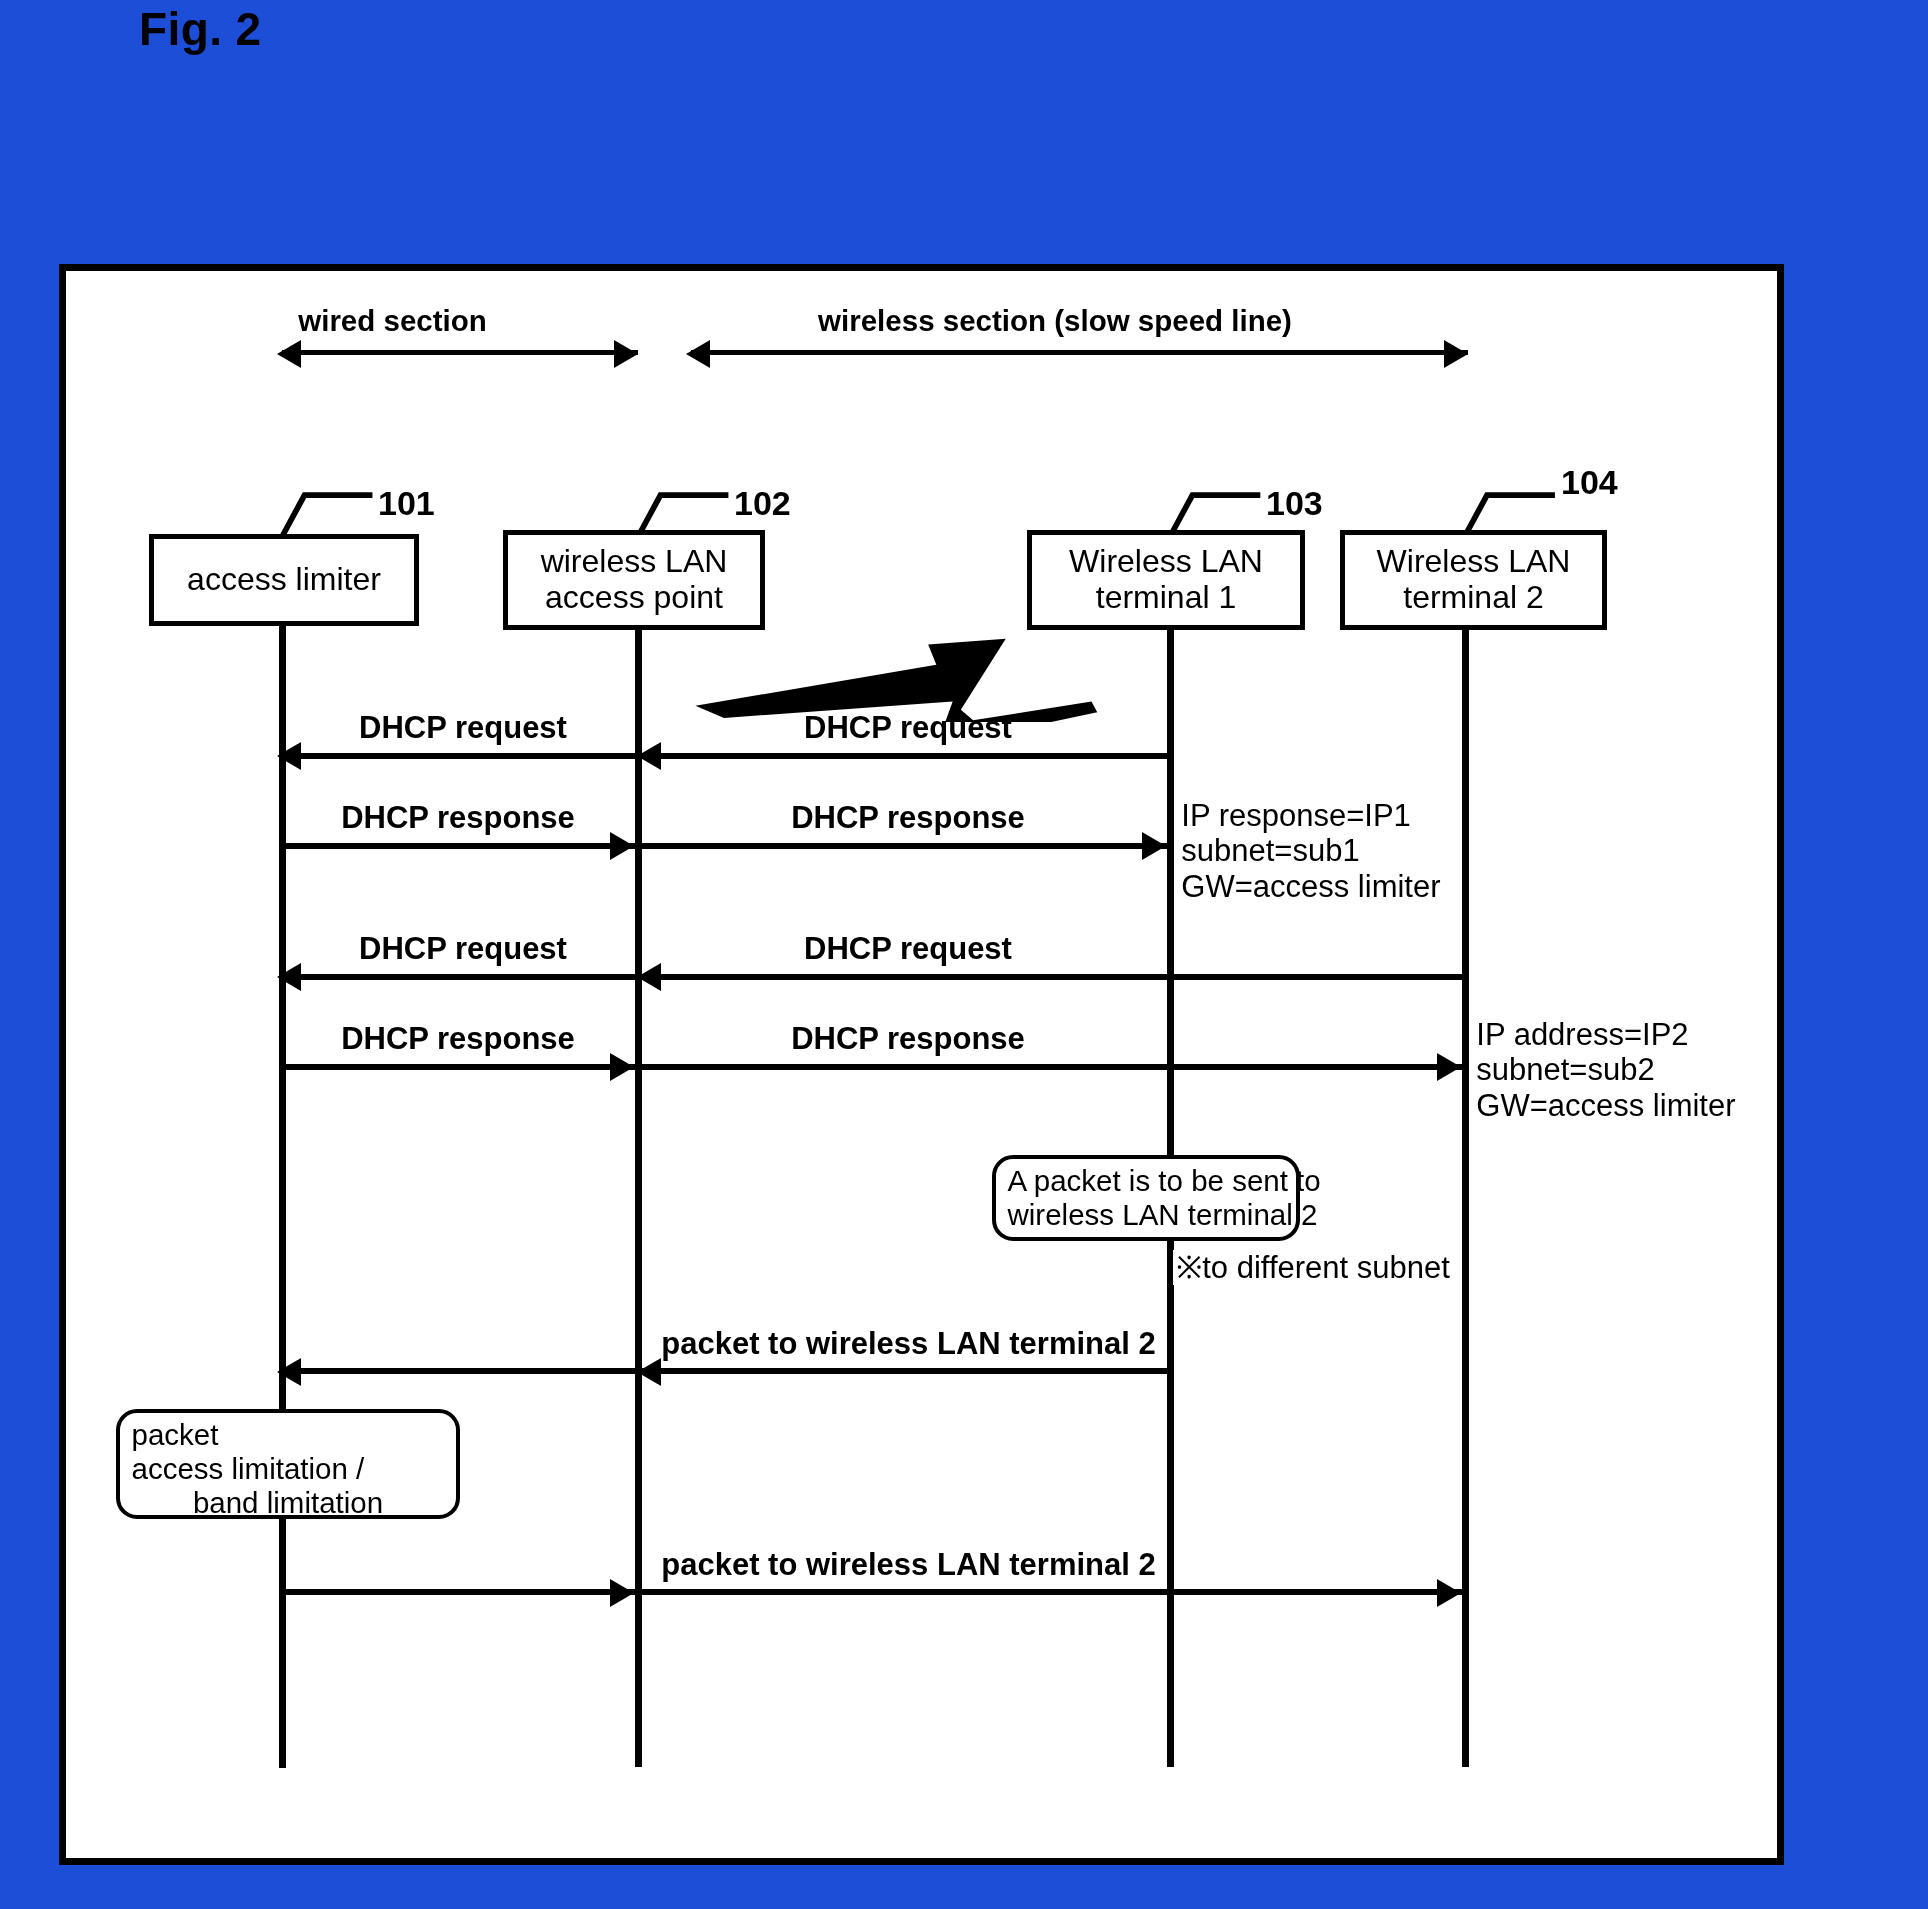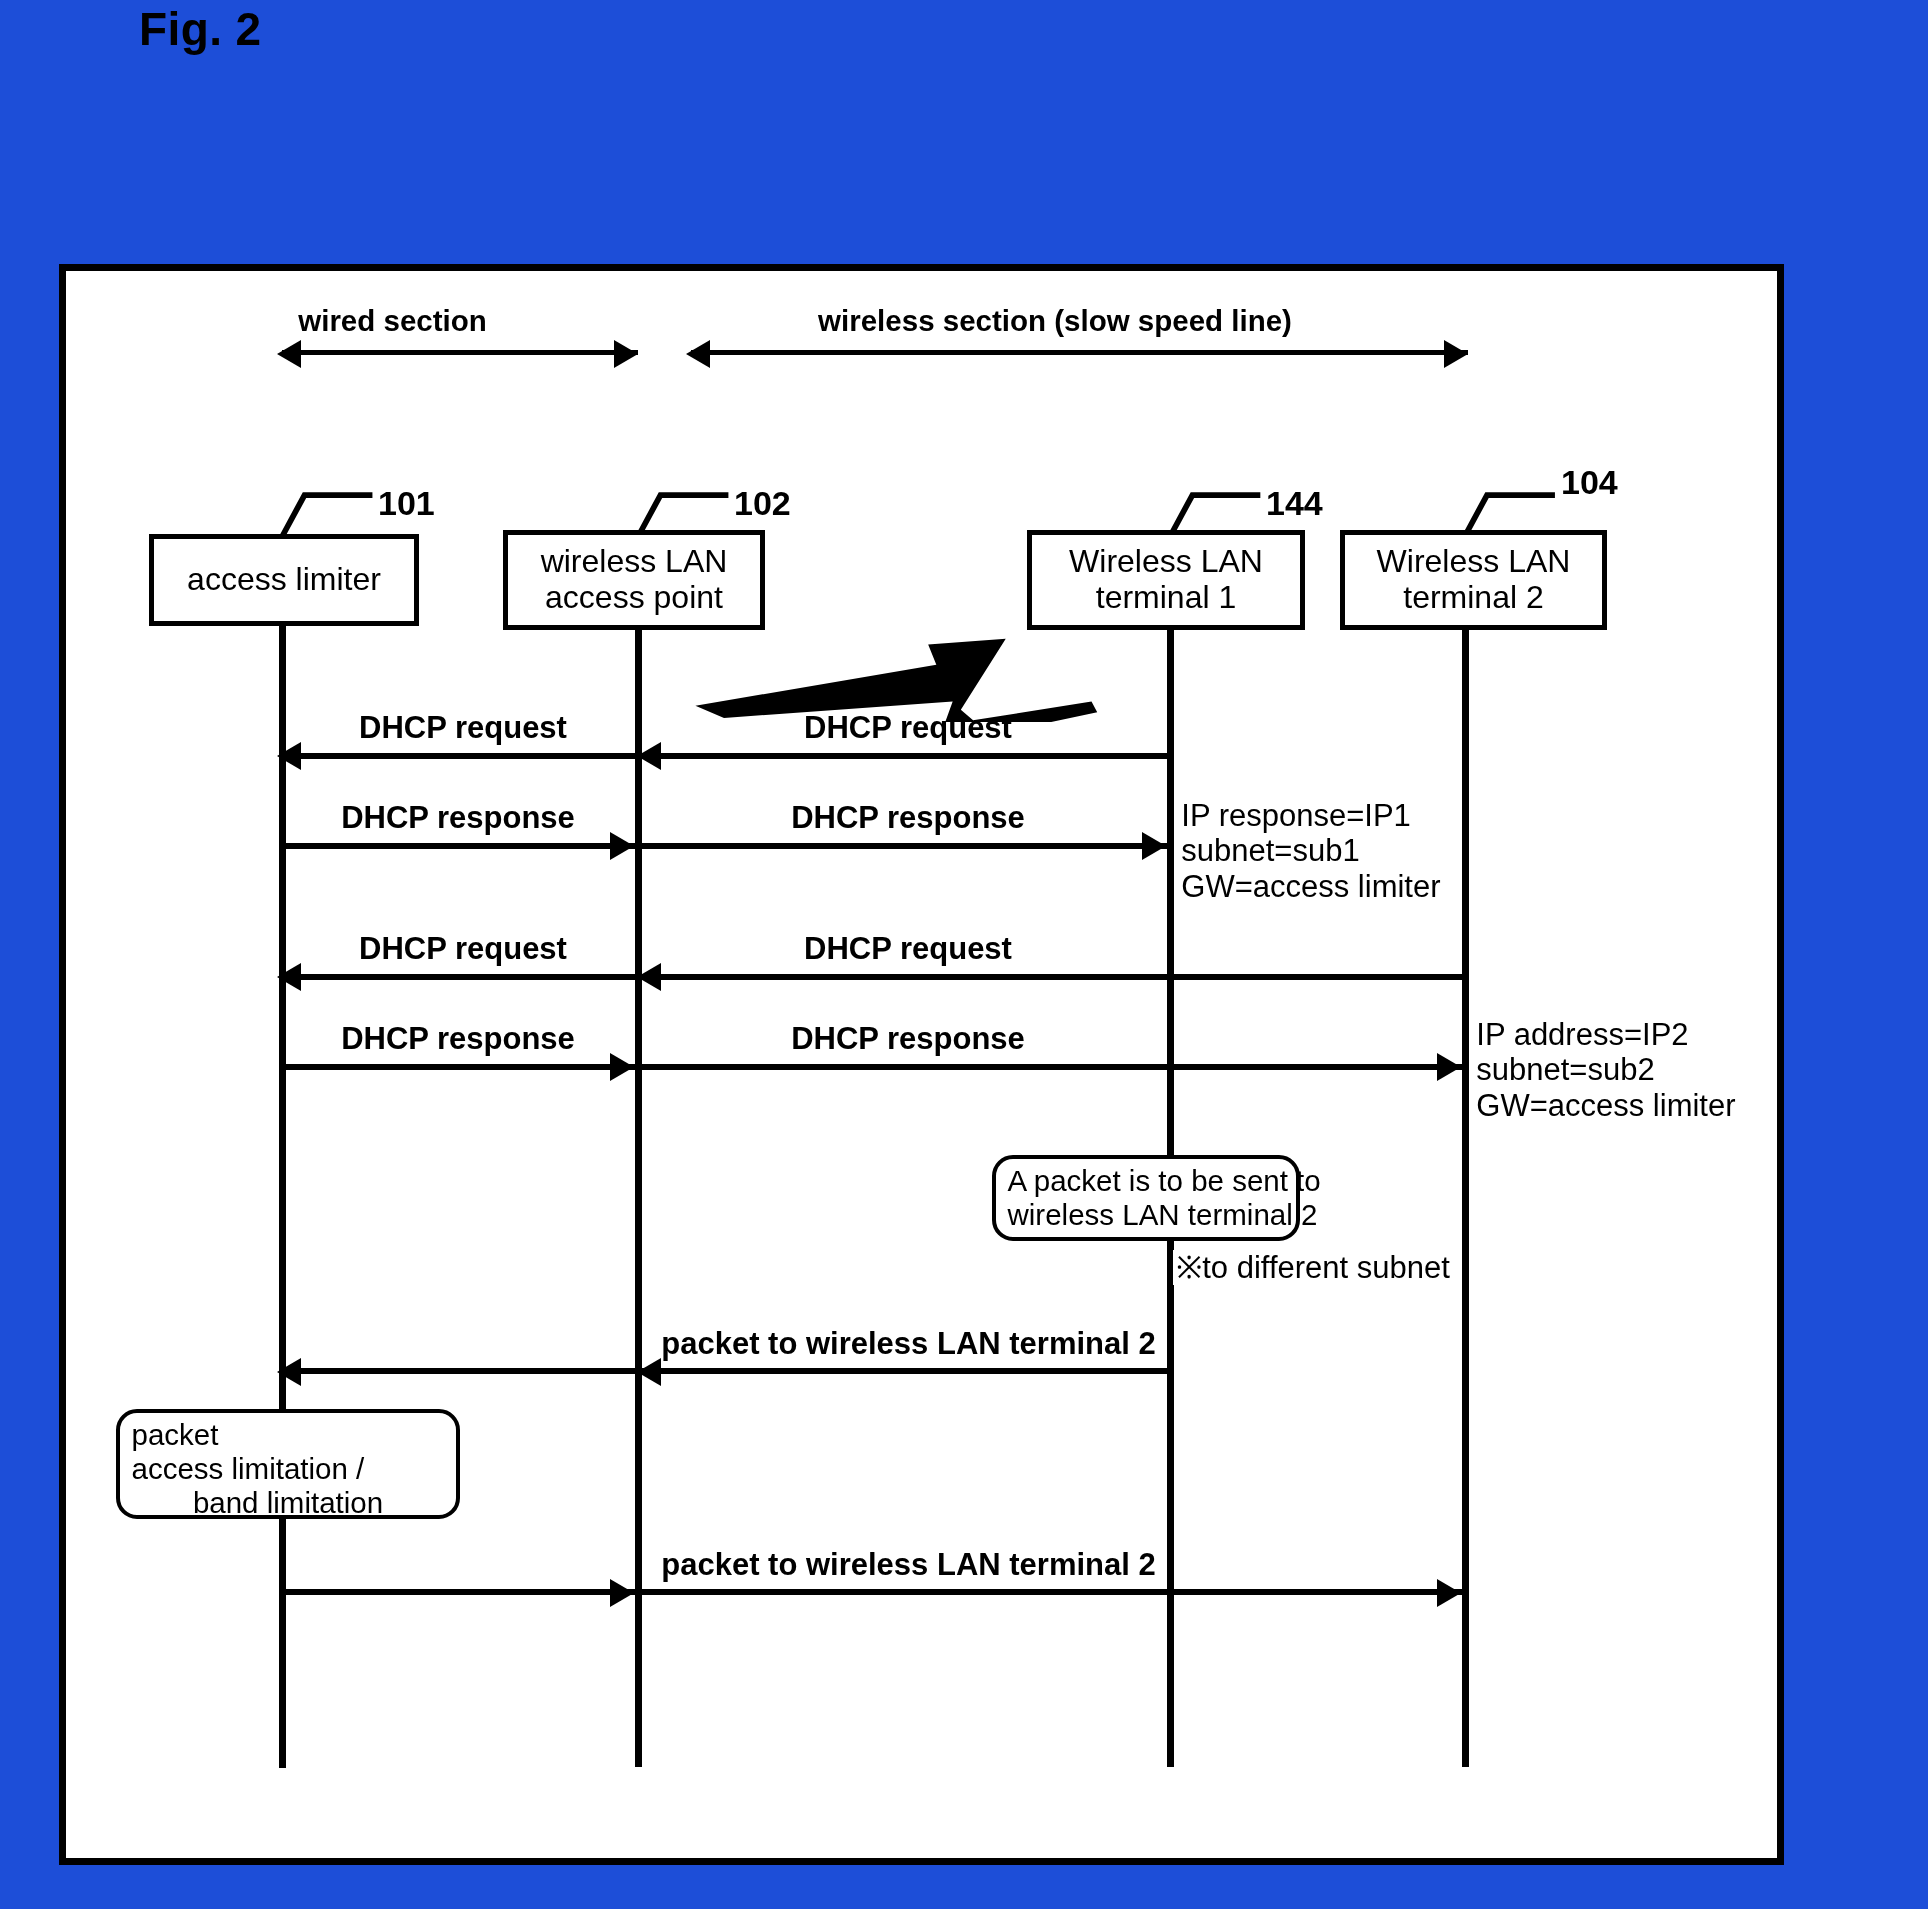--- a/index.html
+++ b/index.html
@@ -139,21 +139,21 @@
 
   <svg style="position:absolute; left:0; top:0; width:1929px; height:1910px; pointer-events:none;" viewBox="0 0 2357 2334" width="1929" height="1910">
     <polyline points="345,655 372,605 455,605" fill="none" stroke="#000" stroke-width="7"></polyline>
     <polyline points="780,655 807,605 890,605" fill="none" stroke="#000" stroke-width="7"></polyline>
     <polyline points="1430,655 1457,605 1540,605" fill="none" stroke="#000" stroke-width="7"></polyline>
     <polyline points="1790,655 1817,605 1900,605" fill="none" stroke="#000" stroke-width="7"></polyline>
   </svg>
 
   <div class="ref-num" style="left:378px; top:471px;">101</div>
   <div class="ref-num" style="left:734px; top:471px;">102</div>
-  <div class="ref-num" style="left:1266px; top:471px;">144</div>
+  <div class="ref-num" style="left:1266px; top:471px;">103</div>
   <div class="ref-num" style="left:1561px; top:450px;">104</div>
 
   <div class="node-box" style="left:149px; top:534px; width:270px; height:92px;">
     <span>access limiter</span>
   </div>
 
   <div class="node-box" style="left:503px; top:530px; width:262px; height:100px;">
     <span>wireless LAN</span>
     <span>access point</span>
   </div>

